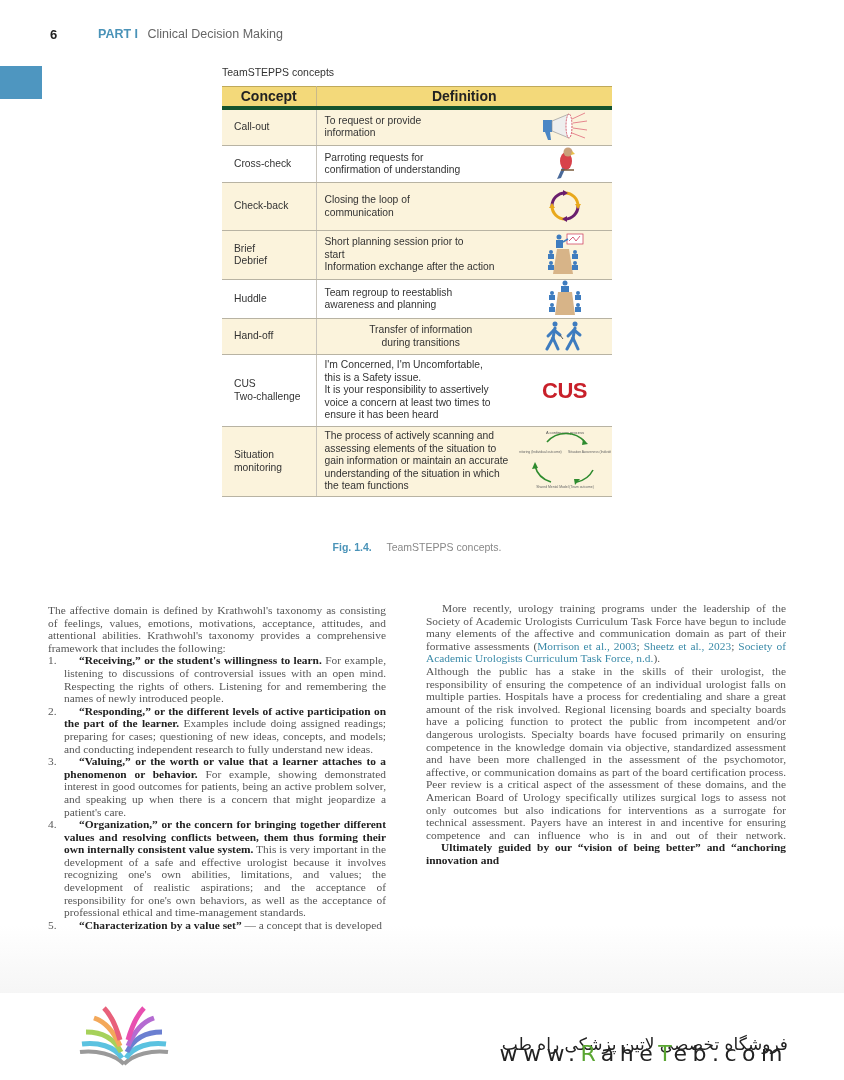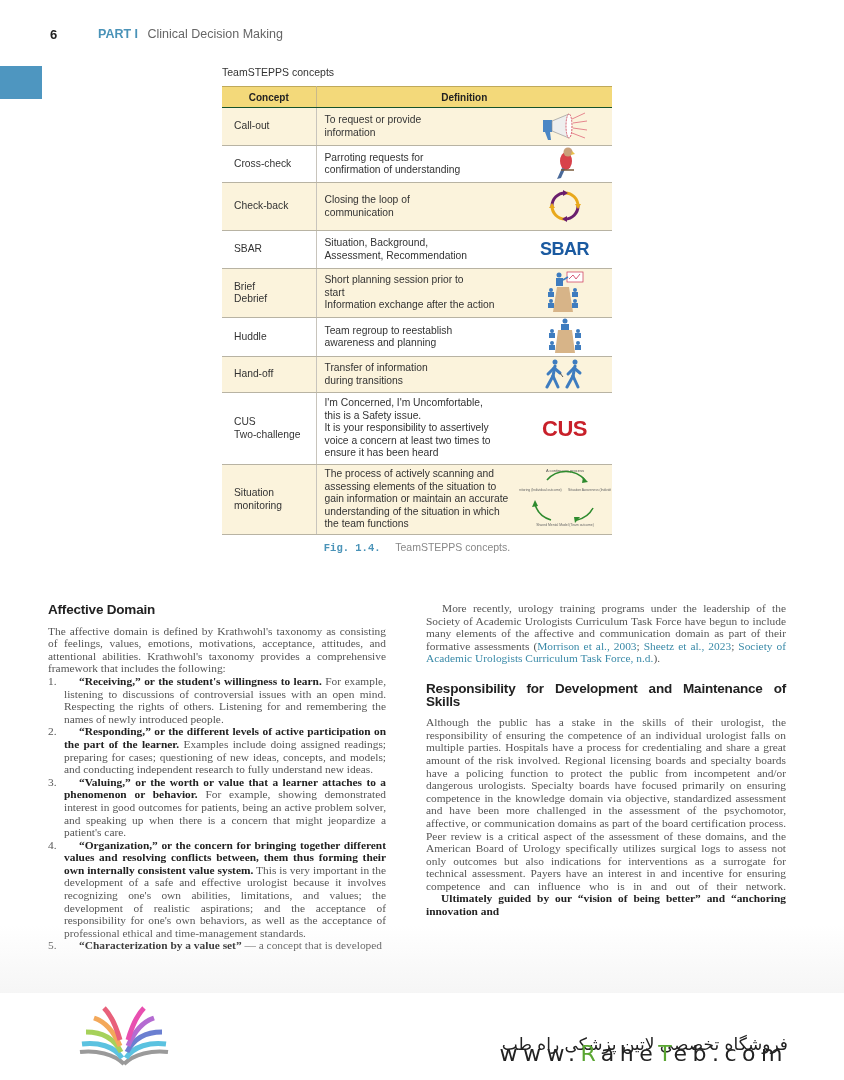--- a/index.html
+++ b/index.html
@@ -6,42 +6,42 @@
   html, body { width: 844px; height: 1080px; background: #ffffff; overflow: hidden; }
   body { position: relative; font-family: "Liberation Sans", sans-serif; color: #222; }
 
   .page-number { position: absolute; left: 50px; top: 27px; font-size: 13px; font-weight: bold; color: #222; }
   .running-head { position: absolute; left: 98px; top: 27px; font-size: 12.5px; color: #666; }
   .running-head .part { color: #4a93b8; font-weight: bold; margin-right: 6px; }
   .side-tab { position: absolute; left: 0; top: 66px; width: 42px; height: 33px; background: #4e96c0; }
 
   .fig-title { position: absolute; left: 222px; width: 390px; top: 66px; text-align: left; font-size: 10.5px; color: #333; }
   table.concepts { position: absolute; left: 222px; top: 86px; width: 390px; border-collapse: collapse; font-size: 10.3px; color: #333; }
-  table.concepts th { background: #f3d97a; font-weight: bold; height: 21px; font-size: 10px; color: #222; border-top: 1px solid #bfa95a; border-bottom: 1px solid #14532d; }
+  table.concepts th { background: #f3d97a; font-weight: bold; height: 21px; font-size: 14px; color: #222; border-top: 1px solid #bfa95a; border-bottom: 4px solid #14532d; }
   table.concepts th.c1 { width: 94px; border-right: 1px solid #c9b98a; }
   table.concepts td { vertical-align: middle; border-bottom: 1px solid #b8b3a3; }
   table.concepts td.concept { padding-left: 12px; border-right: 1px solid #c8c4bc; line-height: 12.5px; }
   table.concepts td.def { padding-left: 8px; line-height: 12.5px; }
   table.concepts td.ico { width: 95px; text-align: center; }
   table.concepts tr.shaded td { background: #fbf3dc; }
   table.concepts tr.row-callout { height: 38px; }
   table.concepts tr.row-cross { height: 37px; }
   table.concepts tr.row-check { height: 48px; }
   table.concepts tr.row-sbar { height: 38px; }
   table.concepts tr.row-brief { height: 49px; }
   table.concepts tr.row-huddle { height: 39px; }
   table.concepts tr.row-hand { height: 36px; }
   table.concepts tr.row-cus { height: 72px; }
   table.concepts tr.row-sit { height: 70px; }
 
   .sbar-logo { font-family: "Liberation Sans", sans-serif; font-weight: bold; font-size: 18px; color: #1b5aa0; letter-spacing: -0.5px; }
   .cus-logo { font-family: "Liberation Sans", sans-serif; font-weight: bold; font-size: 22px; color: #c8202a; letter-spacing: -0.5px; }
 
   .fig-caption { position: absolute; left: 222px; width: 390px; top: 541px; text-align: center; font-size: 10.5px; color: #888; }
-  .fig-caption .lbl { color: #4a93b8; font-weight: bold; margin-right: 12px; font-family: Liberation Mono, monospace; }
+  .fig-caption .lbl { color: #4a93b8; font-weight: bold; margin-right: 12px; }
 
   .col { position: absolute; font-family: "Liberation Serif", serif; font-size: 11.4px; line-height: 12.6px; color: #555; text-align: justify; }
   .col-left { left: 48px; top: 604px; width: 338px; }
   .col-right { left: 426px; top: 602px; width: 360px; }
   h2.section { font-family: "Liberation Sans", sans-serif; font-size: 13.5px; font-weight: bold; color: #222; margin-bottom: 8px; letter-spacing: -0.2px; }
   .col p { margin: 0; }
   .indent { text-indent: 16px; }
   ol.tax { list-style: none; margin: 0; padding: 0; }
   ol.tax li { position: relative; padding-left: 16px; }
   ol.tax li .num { position: absolute; left: 0; top: 0; color: #555; }
@@ -113,26 +113,20 @@
             <path d="M16 3 A13 13 0 0 1 29 16" stroke="#e8a81c" stroke-width="3" fill="none"></path>
             <path d="M29 16 A13 13 0 0 1 16 29" stroke="#6a1e6e" stroke-width="3" fill="none"></path>
             <path d="M16 29 A13 13 0 0 1 3 16" stroke="#e8a81c" stroke-width="3" fill="none"></path>
             <path d="M3 16 A13 13 0 0 1 16 3" stroke="#6a1e6e" stroke-width="3" fill="none"></path>
             <path d="M14 0 L19 3 L14 6 Z" fill="#6a1e6e"></path>
             <path d="M26 14 L29 19 L32 14 Z" fill="#e8a81c"></path>
             <path d="M18 26 L13 29 L18 32 Z" fill="#6a1e6e"></path>
             <path d="M0 18 L3 13 L6 18 Z" fill="#e8a81c"></path>
           </svg></td>
       </tr>
-      <tr class="row-sbar">
-        <td class="concept" style="white-space: pre-line;">SBAR</td>
-        <td class="def" style="white-space: pre-line;">Situation, Background,
-Assessment, Recommendation</td>
-        <td class="ico"><span class="sbar-logo">SBAR</span></td>
-      </tr>
       <tr class="row-brief shaded">
         <td class="concept" style="white-space: pre-line;">Brief
 Debrief</td>
         <td class="def" style="white-space: pre-line;">Short planning session prior to
 start
 Information exchange after the action</td>
         <td class="ico"><svg width="40" height="42" viewBox="0 0 40 42">
             <rect x="22" y="1" width="16" height="10" fill="#fff" stroke="#c35" stroke-width="0.7"></rect>
             <path d="M24 8 L28 4 L31 8 L35 3" stroke="#c35" stroke-width="0.8" fill="none"></path>
             <circle cx="14" cy="4" r="2.5" fill="#3e7cbf"></circle>
@@ -166,21 +160,21 @@
               <rect x="4" y="27" width="6" height="5"></rect>
               <circle cx="33" cy="13" r="2"></circle>
               <rect x="30" y="15" width="6" height="5"></rect>
               <circle cx="33" cy="25" r="2"></circle>
               <rect x="30" y="27" width="6" height="5"></rect>
             </g>
           </svg></td>
       </tr>
       <tr class="row-hand shaded">
         <td class="concept" style="white-space: pre-line;">Hand-off</td>
-        <td class="def" style="white-space: pre-line;">Transfer of information
+        <td class="def" style="white-space: pre-line; text-align: center;">Transfer of information
 during transitions</td>
         <td class="ico"><svg width="44" height="30" viewBox="0 0 44 30">
             <g stroke="#3e7cbf" stroke-width="3" stroke-linecap="round" fill="none">
               <circle cx="12" cy="3" r="2.5" fill="#3e7cbf" stroke="none"></circle>
               <line x1="12" y1="7" x2="10" y2="17"></line>
               <line x1="10" y1="17" x2="4" y2="28"></line>
               <line x1="10" y1="17" x2="15" y2="28"></line>
               <line x1="11" y1="9" x2="5" y2="15"></line>
               <line x1="11" y1="9" x2="17" y2="14"></line>
               <circle cx="32" cy="3" r="2.5" fill="#3e7cbf" stroke="none"></circle>
@@ -226,34 +220,32 @@
       </tr>
     </tbody>
 </table>
 
 <div class="fig-caption">
   <span class="lbl">Fig. 1.4.</span>
   <span>TeamSTEPPS concepts.</span>
 </div>
 
 <div class="col col-left">
-  <h2 class="section">Affective Domain</h2>
   <p>The affective domain is defined by Krathwohl's taxonomy as consisting of feelings, values, emotions, motivations, acceptance, attitudes, and attentional abilities. Krathwohl's taxonomy provides a comprehensive framework that includes the following:</p>
   <ol class="tax" id="tax-list">
       <li><span class="num">1.</span><span class="b">“Receiving,” or the student's willingness to learn.</span><span> For example, listening to discussions of controversial issues with an open mind. Respecting the rights of others. Listening for and remembering the names of newly introduced people.</span></li>
       <li><span class="num">2.</span><span class="b">“Responding,” or the different levels of active participation on the part of the learner.</span><span> Examples include doing assigned readings; preparing for cases; questioning of new ideas, concepts, and models; and conducting independent research to fully understand new ideas.</span></li>
       <li><span class="num">3.</span><span class="b">“Valuing,” or the worth or value that a learner attaches to a phenomenon or behavior.</span><span> For example, showing demonstrated interest in good outcomes for patients, being an active problem solver, and speaking up when there is a concern that might jeopardize a patient's care.</span></li>
       <li><span class="num">4.</span><span class="b">“Organization,” or the concern for bringing together different values and resolving conflicts between, them thus forming their own internally consistent value system.</span><span> This is very important in the development of a safe and effective urologist because it involves recognizing one's own abilities, limitations, and values; the development of realistic aspirations; and the acceptance of responsibility for one's own behaviors, as well as the acceptance of professional ethical and time-management standards.</span></li>
       <li><span class="num">5.</span><span class="b">“Characterization by a value set”</span><span> — a concept that is developed</span></li>
     </ol>
 </div>
 
 <div class="col col-right">
   <p class="indent"><span>More recently, urology training programs under the leadership of the Society of Academic Urologists Curriculum Task Force have begun to include many elements of the affective and communication domain as part of their formative assessments (</span><span class="link">Morrison et al., 2003</span>; <span class="link">Sheetz et al., 2023</span>; <span class="link">Society of Academic Urologists Curriculum Task Force, n.d.</span><span>).</span></p>
-  <h2 class="section" style="margin-top:18px;">Responsibility for Development and Maintenance of Skills</h2>
   <p><span>Although the public has a stake in the skills of their urologist, the responsibility of ensuring the competence of an individual urologist falls on multiple parties. Hospitals have a process for credentialing and share a great amount of the risk involved. Regional licensing boards and specialty boards have a policing function to protect the public from incompetent and/or dangerous urologists. Specialty boards have focused primarily on ensuring competence in the knowledge domain via objective, standardized assessment and have been more challenged in the assessment of the psychomotor, affective, or communication domains as part of the board certification process. Peer review is a critical aspect of the assessment of these domains, and the American Board of Urology specifically utilizes surgical logs to assess not only outcomes but also indications for interventions as a surrogate for technical assessment. Payers have an interest in and incentive for ensuring competence and can influence who is in and out of their network. </span><span class="b">Ultimately guided by our “vision of being better” and “anchoring innovation and</span></p>
 </div>
 
 <div class="fade"></div>
 <div class="footer-band"></div>
 
 <svg class="logo" viewBox="0 0 100 66">
   <path d="M50 58 C40 48 22 44 6 46" stroke="#9a9a9a" stroke-width="4" fill="none"></path>
   <path d="M50 58 C60 48 78 44 94 46" stroke="#9a9a9a" stroke-width="4" fill="none"></path>
   <path d="M48 52 C40 40 24 36 8 38" stroke="#5bc2e0" stroke-width="5" fill="none"></path>

